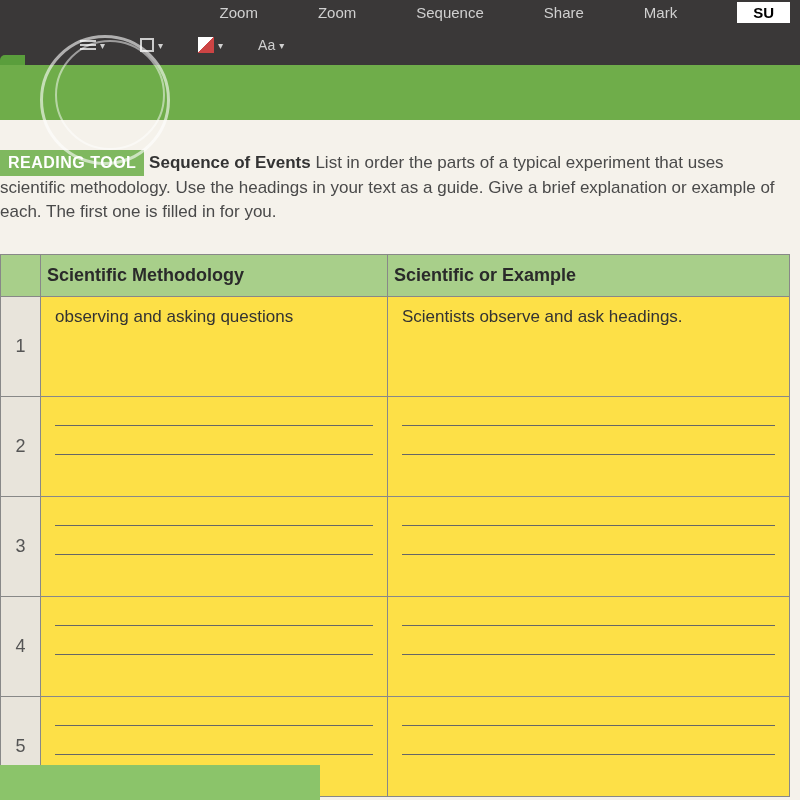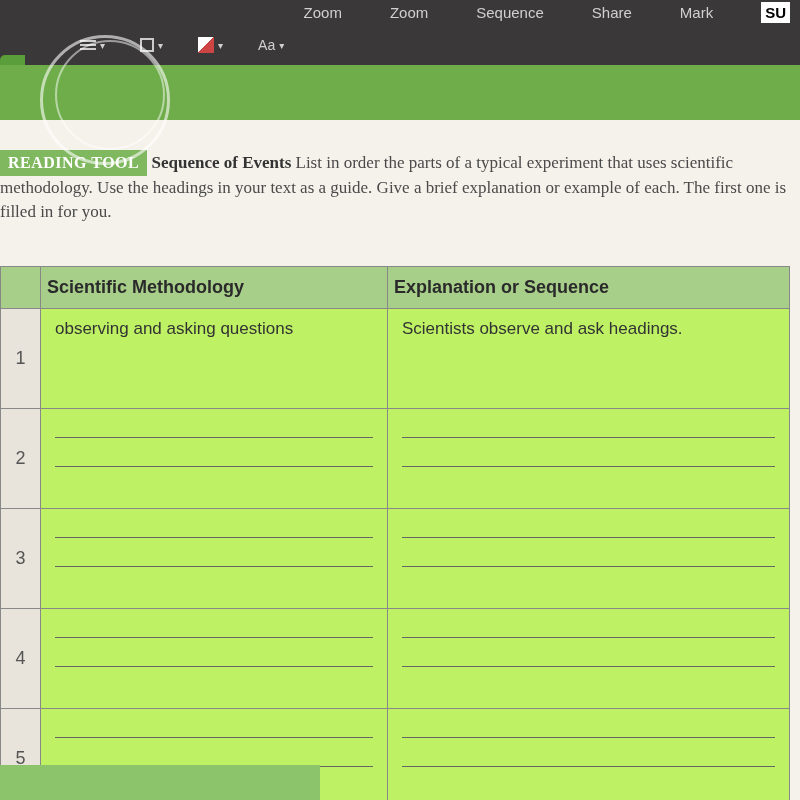--- a/index.html
+++ b/index.html
@@ -14,29 +14,29 @@
       height: 800px;
       overflow: hidden;
       position: relative;
     }
     .top-toolbar {
       background: #3a3838;
       height: 25px;
       display: flex;
       align-items: center;
       justify-content: flex-end;
-      gap: 48px;
+      gap: 60px;
       padding-right: 10px;
       color: #d0d0d0;
       font-size: 15px;
     }
     .top-toolbar .su-btn {
       background: #fff;
       color: #000;
-      padding: 2px 4px;
+      padding: 2px 16px;
       font-weight: bold;
     }
     .second-toolbar {
       background: #3a3838;
       height: 40px;
       display: flex;
       align-items: center;
       gap: 35px;
       padding-left: 80px;
       color: #d0d0d0;
@@ -101,22 +101,21 @@
       font-weight: bold;
       font-size: 16px;
       padding: 2px 8px;
       display: inline-block;
       letter-spacing: 0.5px;
     }
     .instructions {
       font-size: 17px;
       color: #4a4a4a;
       line-height: 1.4;
-      margin-bottom: 42px;
-      font-family: Liberation Serif, serif;
+      margin-bottom: 30px;
     }
     .instructions .bold-title {
       font-weight: bold;
       color: #333;
     }
     .method-table {
       width: 100%;
       border-collapse: collapse;
       background: #fff;
     }
@@ -131,21 +130,21 @@
     }
     .method-table th.num-header {
       background: #a8cf8a;
       width: 40px;
     }
     .method-table td {
       border: 1px solid #888;
       padding: 10px 14px;
       vertical-align: top;
       height: 100px;
-      background: #bef264;
+      background: #fde047;
     }
     .method-table td.row-num {
       background: #e8e4db;
       text-align: center;
       font-size: 18px;
       color: #555;
       width: 40px;
       vertical-align: middle;
     }
     .method-table td.filled {
@@ -242,21 +241,21 @@
     <span class="reading-tool-label">READING TOOL</span>
     <span class="bold-title">Sequence of Events</span>
     <span>List in order the parts of a typical experiment that uses scientific methodology. Use the headings in your text as a guide. Give a brief explanation or example of each. The first one is filled in for you.</span>
   </p>
 
   <table class="method-table">
     <thead>
       <tr>
         <th class="num-header"></th>
         <th>Scientific Methodology</th>
-        <th>Explanation or Sequence</th>
+        <th>Scientific or Example</th>
       </tr>
     </thead>
     <tbody>
       <tr>
         <td class="row-num">1</td>
         <td class="filled">observing and asking questions</td>
         <td class="filled">Scientists observe and ask headings.</td>
       </tr>
       <tr>
         <td class="row-num">2</td>

